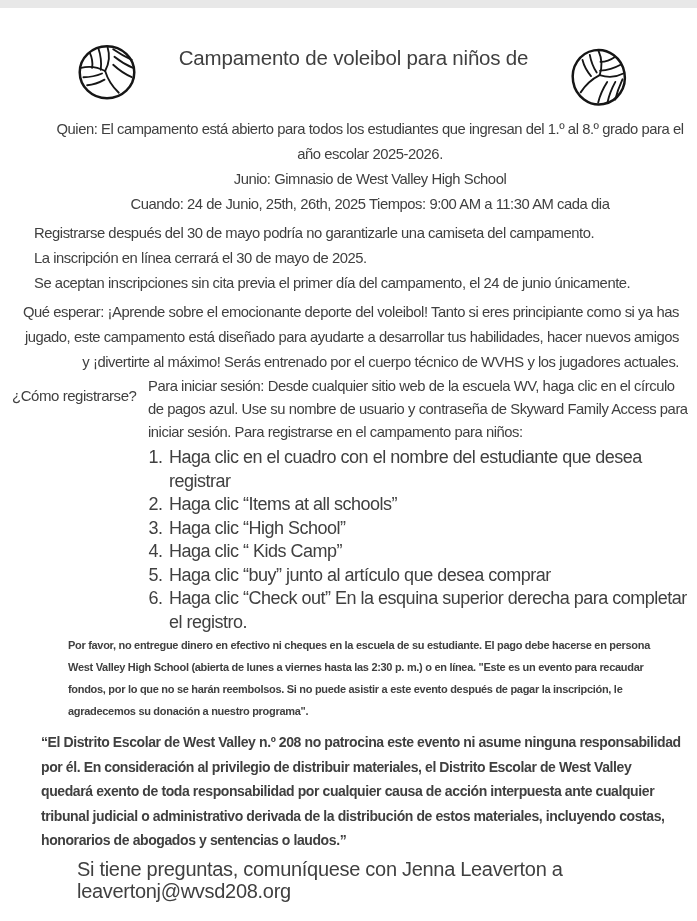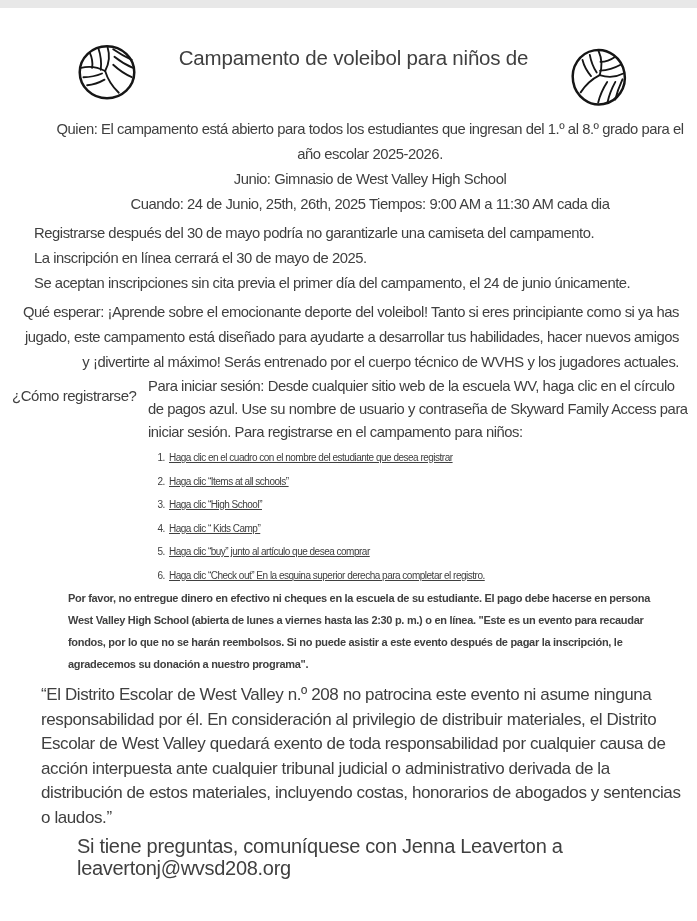--- a/index.html
+++ b/index.html
@@ -57,37 +57,37 @@
     margin-left:12px;
     padding-top:12px;
     font-size:15px;
   }
   .howto-body { flex:1; padding-right:5px; }
   .howto-intro { line-height:23px; }
   .howto-steps {
     margin:2px 0 0 0;
     padding-left:19px;
     line-height:23.5px;
-    font-size:10px;
+    font-size:18px;
     letter-spacing:-0.5px;
-    text-decoration:underline;
   }
   .howto-steps li { padding-left:2px; }
   .p-payment {
     margin:0 28px 0 68px;
     font-size:11px;
     letter-spacing:-0.3px;
     line-height:22px;
     font-weight:bold;
   }
   .p-disclaimer {
     margin:8px 14px 0 41px;
-    font-size:17px;
+    font-size:14px;
     letter-spacing:-0.4px;
     line-height:24.5px;
+    font-weight:bold;
   }
   .p-contact {
     margin:5px 0 0 77px;
     font-size:20px;
     letter-spacing:-0.3px;
     line-height:22px;
   }
 </style>
 </head>
 <body>

